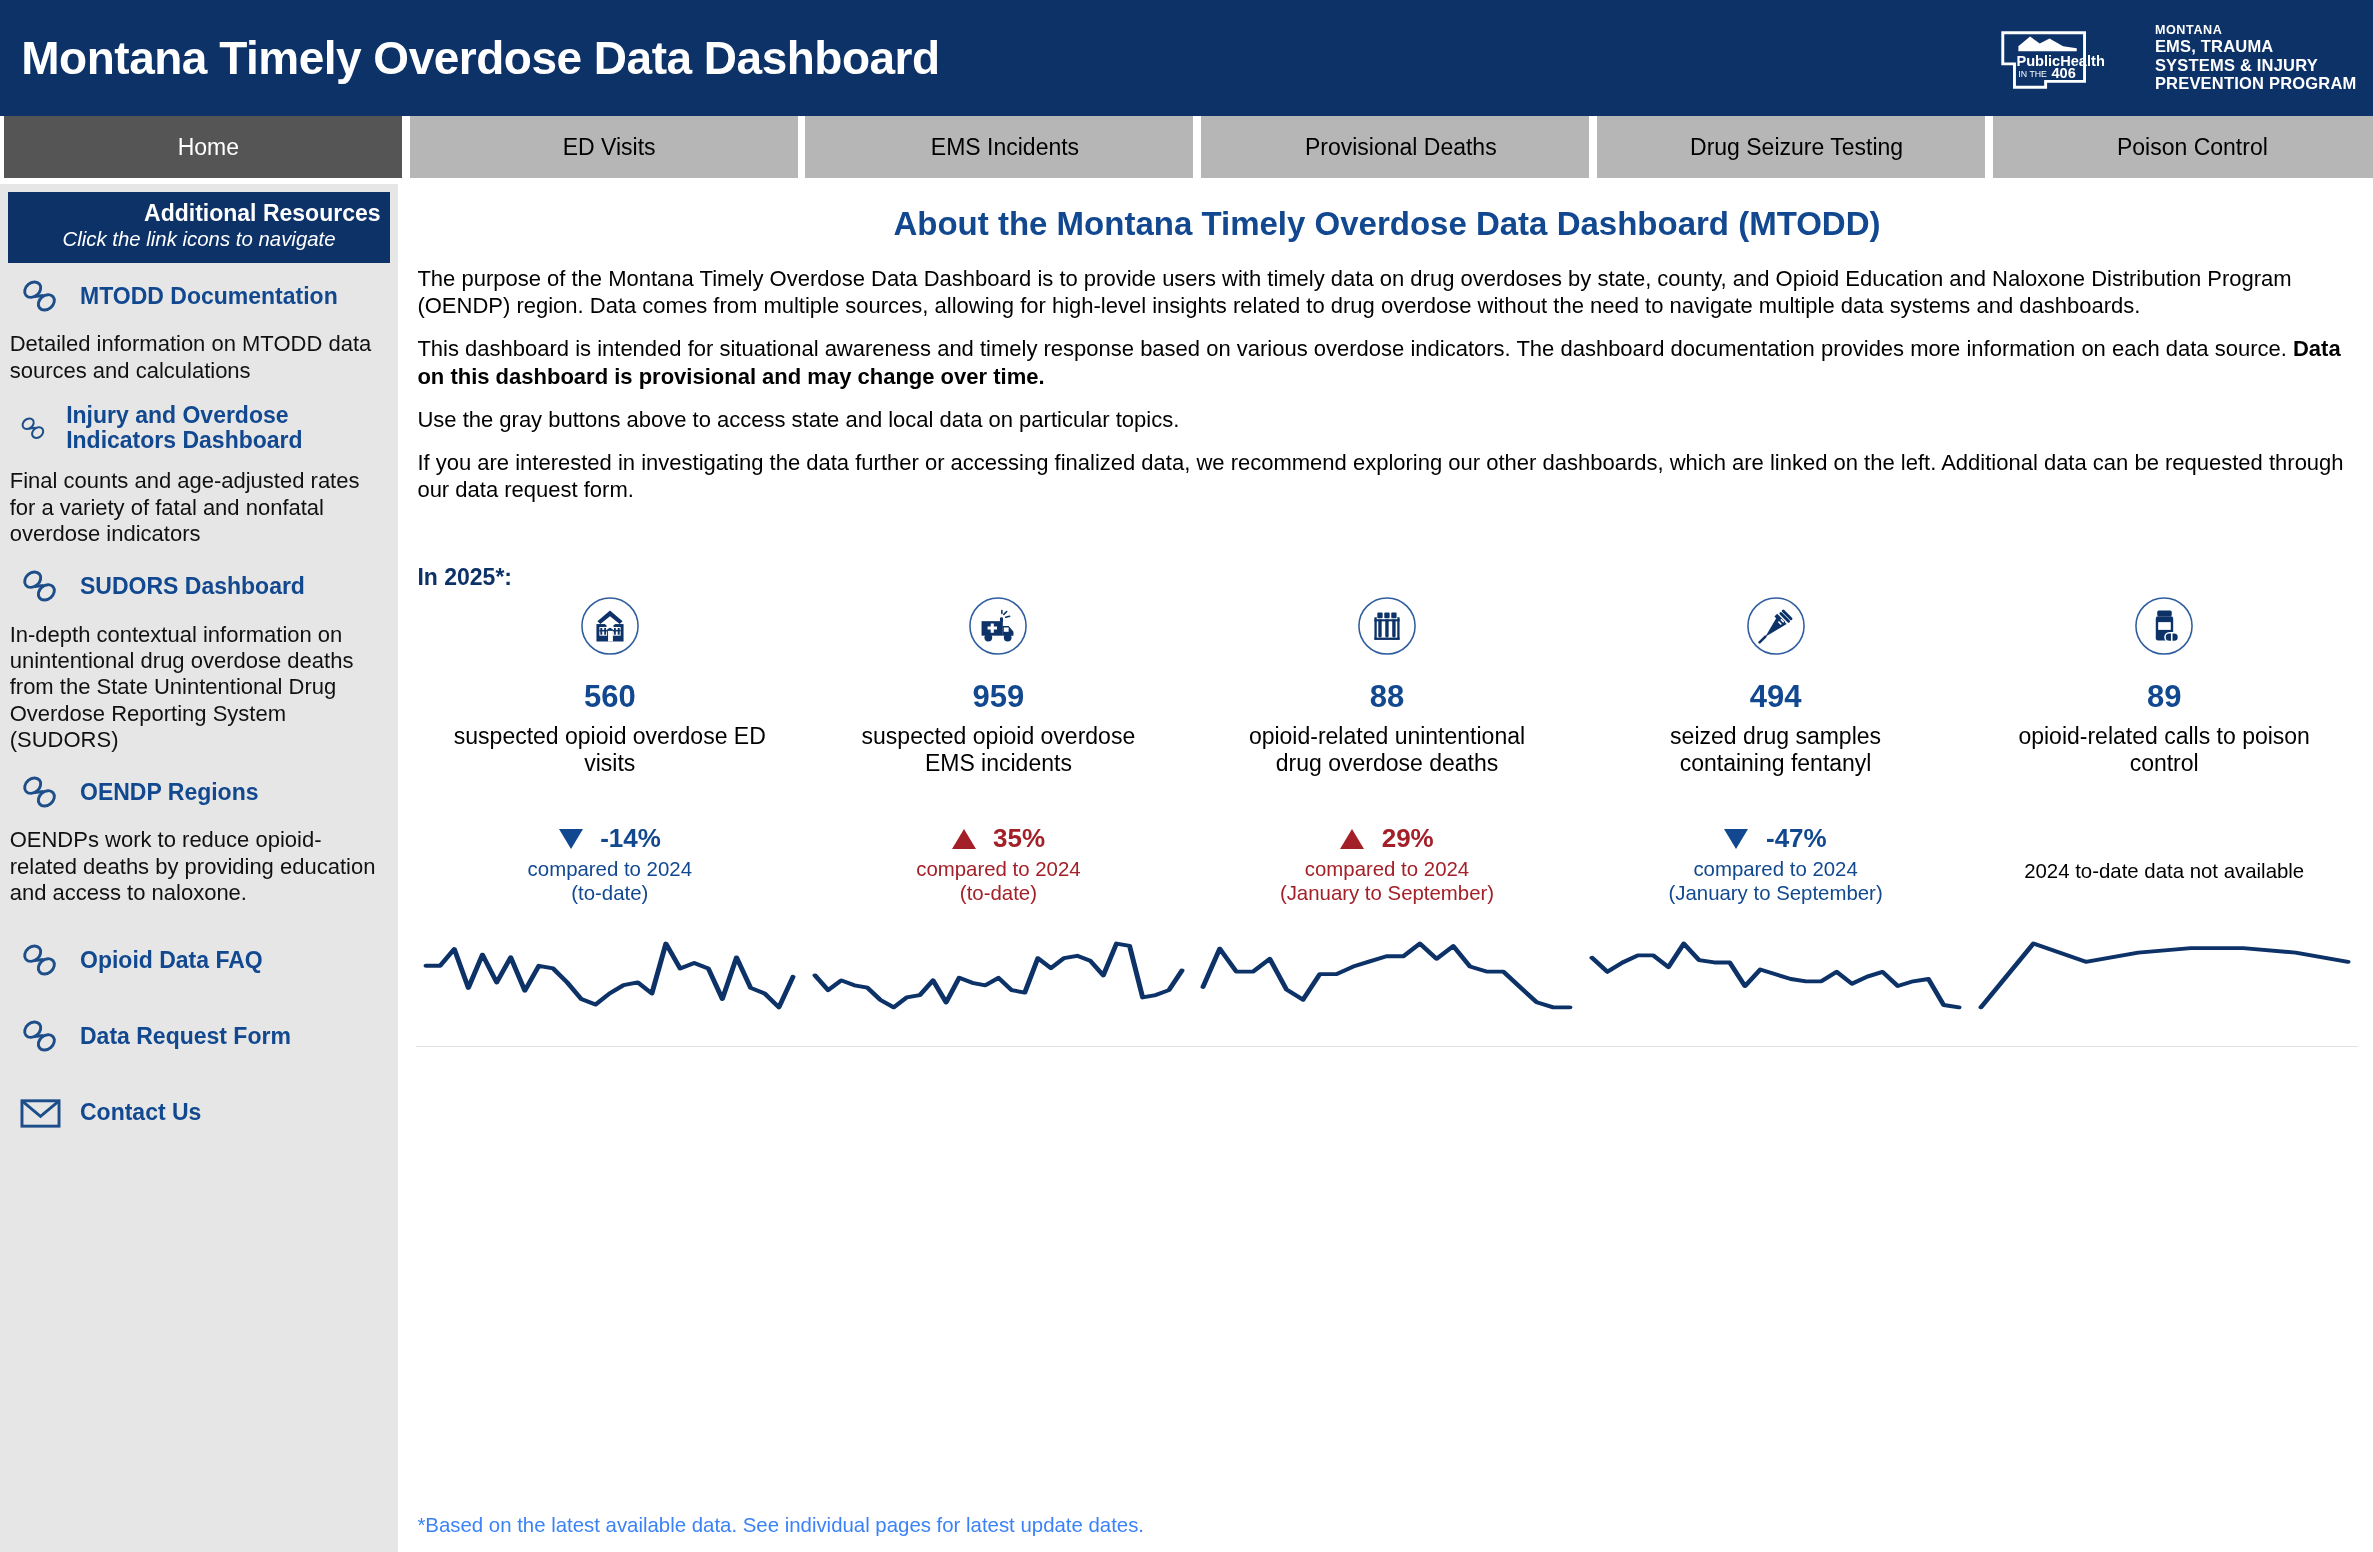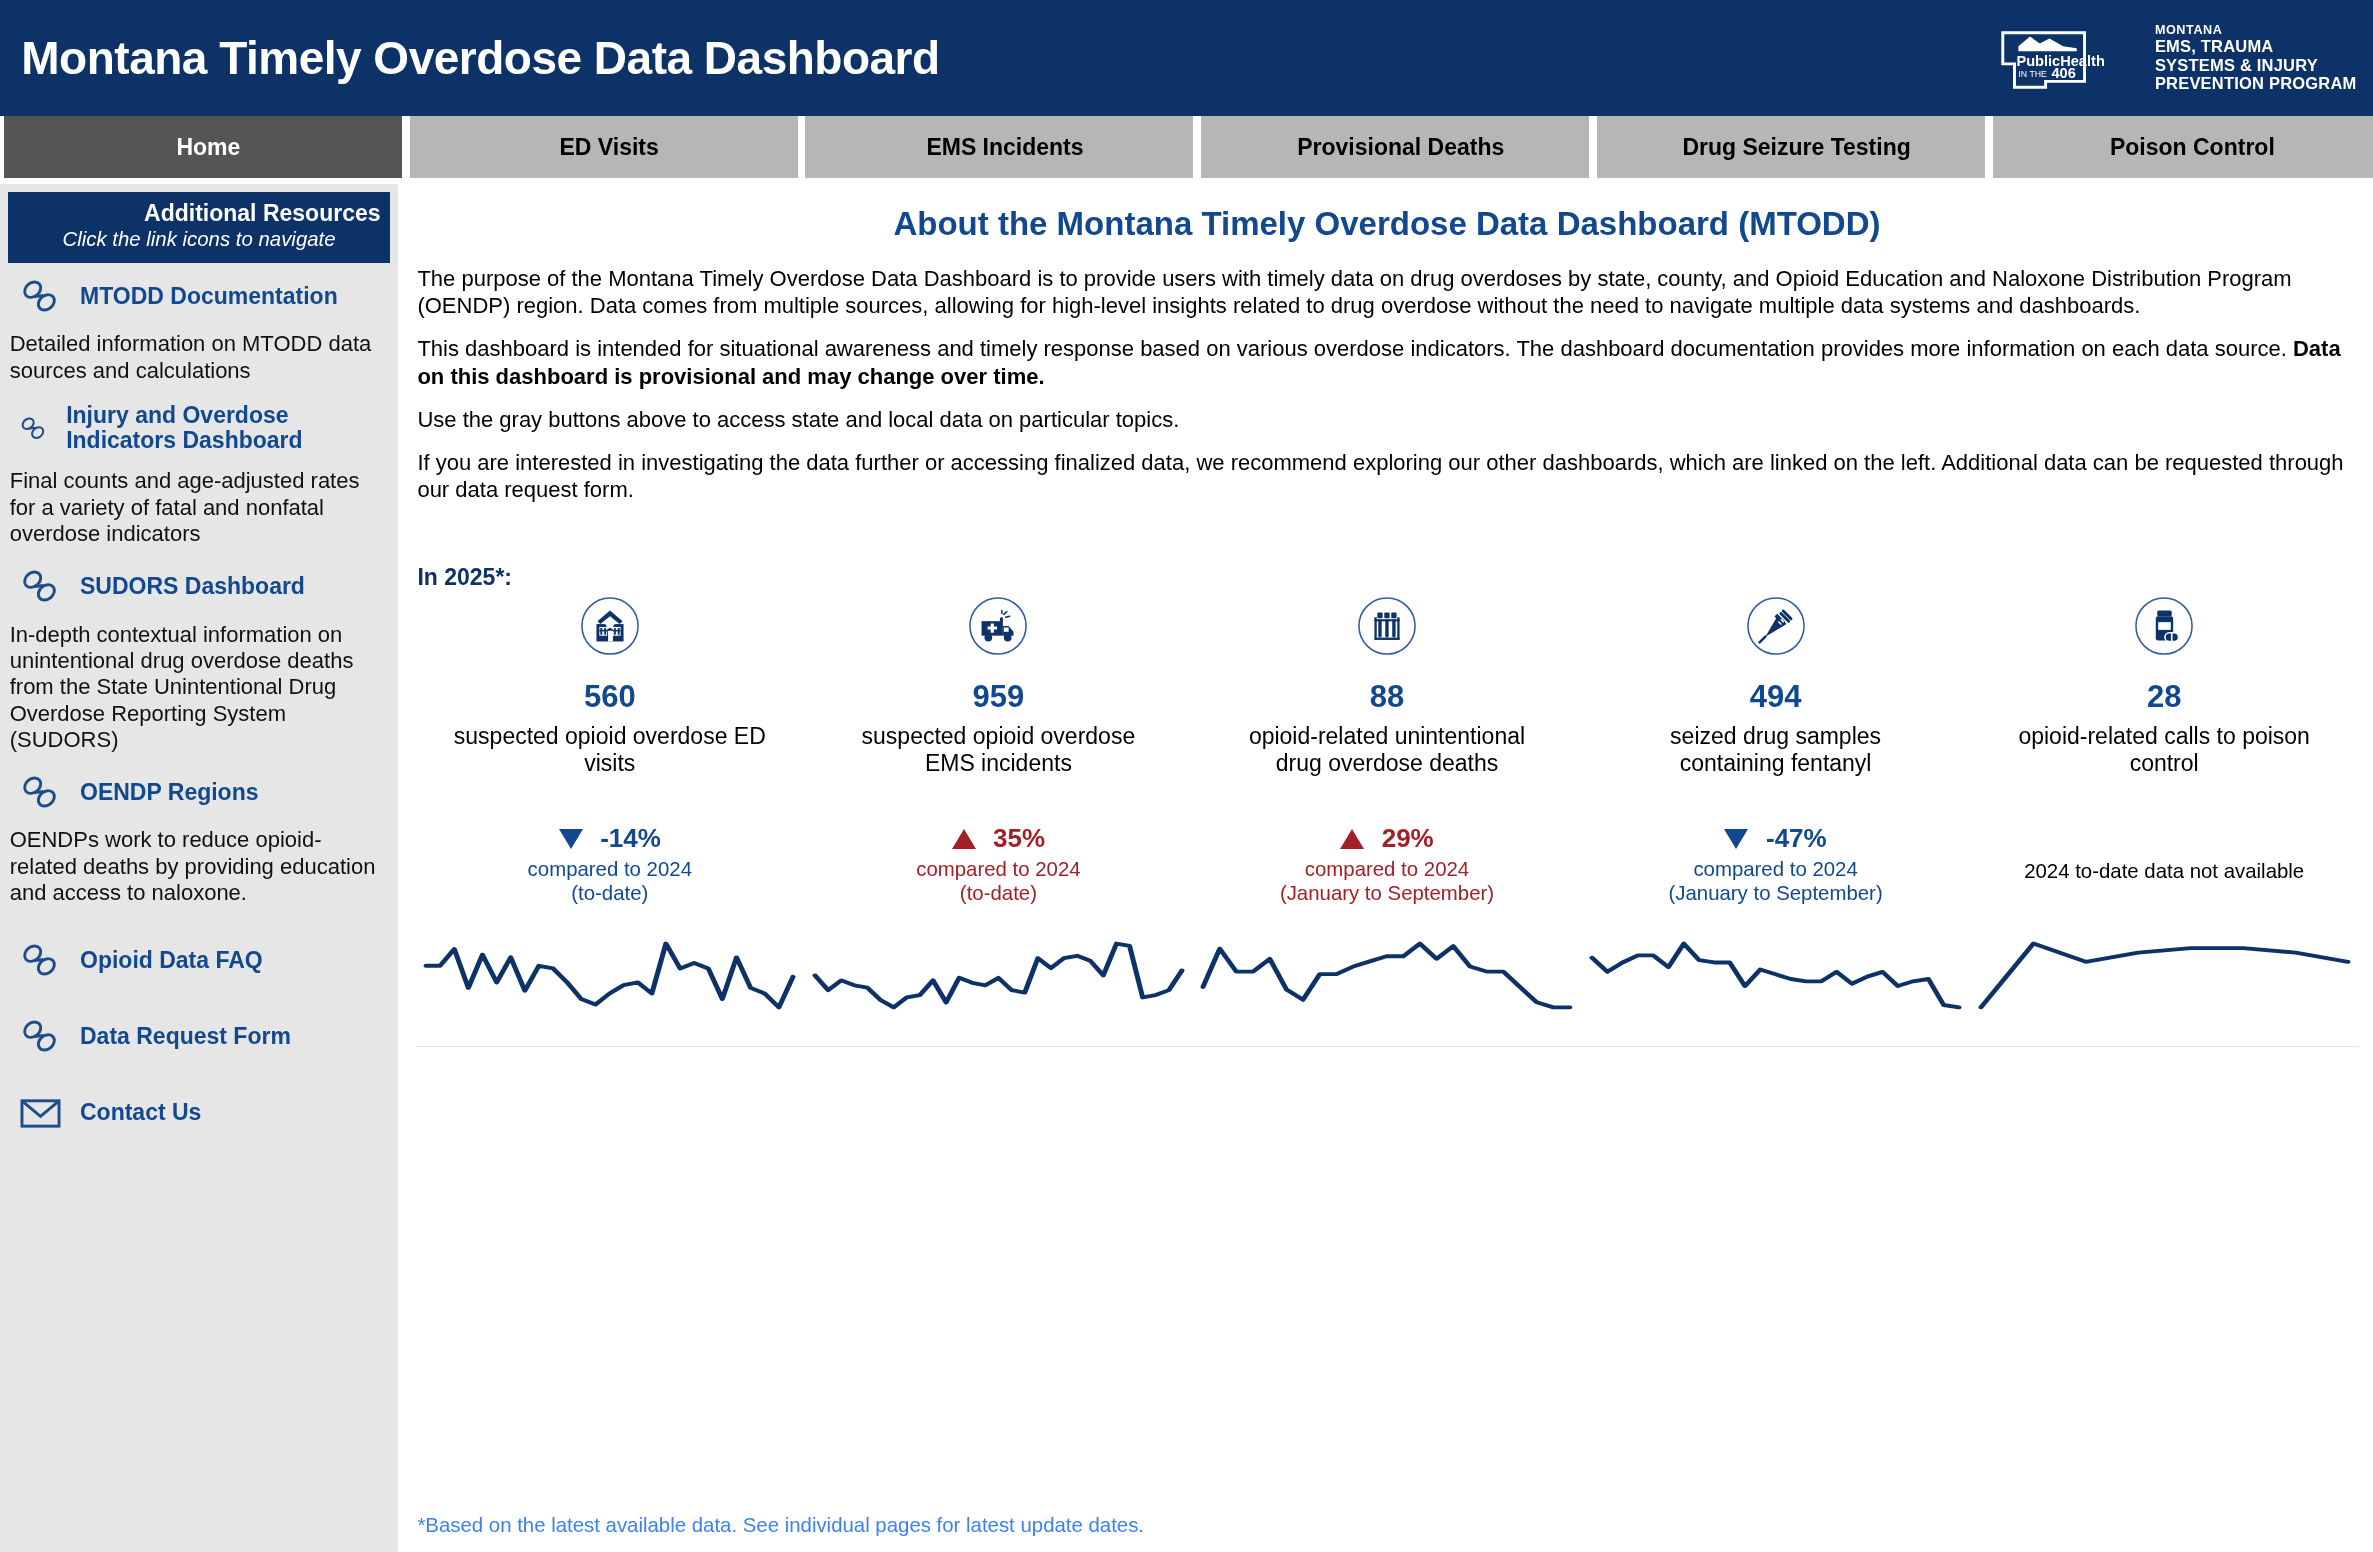--- a/index.html
+++ b/index.html
@@ -43,21 +43,21 @@
   .navbar {
     height: 68px;
     display: flex;
     gap: 7.8px;
     padding: 0 3.9px;
     background: #ffffff;
   }
   .tab {
     flex: 0 0 auto;
     display: flex; align-items: center; justify-content: center;
-    font-size: 23px; font-weight: bold;
+    font-size: 23px; font-weight: normal;
     color: #000000;
     background: #b6b6b6;
     height: 62px;
     cursor: pointer;
     user-select: none;
     padding-left: 11px;
   }
   .tab.active { background: #555555; color: #ffffff; }
   .tab-home { width: 398px; }
   .tab-w { width: 388px; }
@@ -426,21 +426,21 @@
         <svg class="m-icon" width="60" height="60" viewBox="0 0 62 62">
           <ellipse cx="31" cy="31" rx="29" ry="29" fill="none" stroke="#2f5d9e" stroke-width="1.6"></ellipse>
           <g fill="#0d3268">
             <rect x="24" y="15" width="15" height="6" rx="1.6"></rect>
             <rect x="22.5" y="21" width="18" height="25" rx="2.4"></rect>
           </g>
           <rect x="25" y="27" width="13" height="8" fill="#ffffff"></rect>
           <rect x="32" y="38" width="14" height="9" rx="4.5" fill="#0d3268" stroke="#ffffff" stroke-width="1.6"></rect>
           <line x1="39" y1="38" x2="39" y2="47" stroke="#ffffff" stroke-width="1.6"></line>
         </svg>
-        <div class="m-value">28</div>
+        <div class="m-value">89</div>
         <div class="m-label">opioid-related calls to poison control</div>
       </div>
 
     </div>
 
     <div class="compare-row">
 
       <div class="compare" style="color:#11488f;">
         <div class="cmp-top">
           <span class="tri-down"></span>

